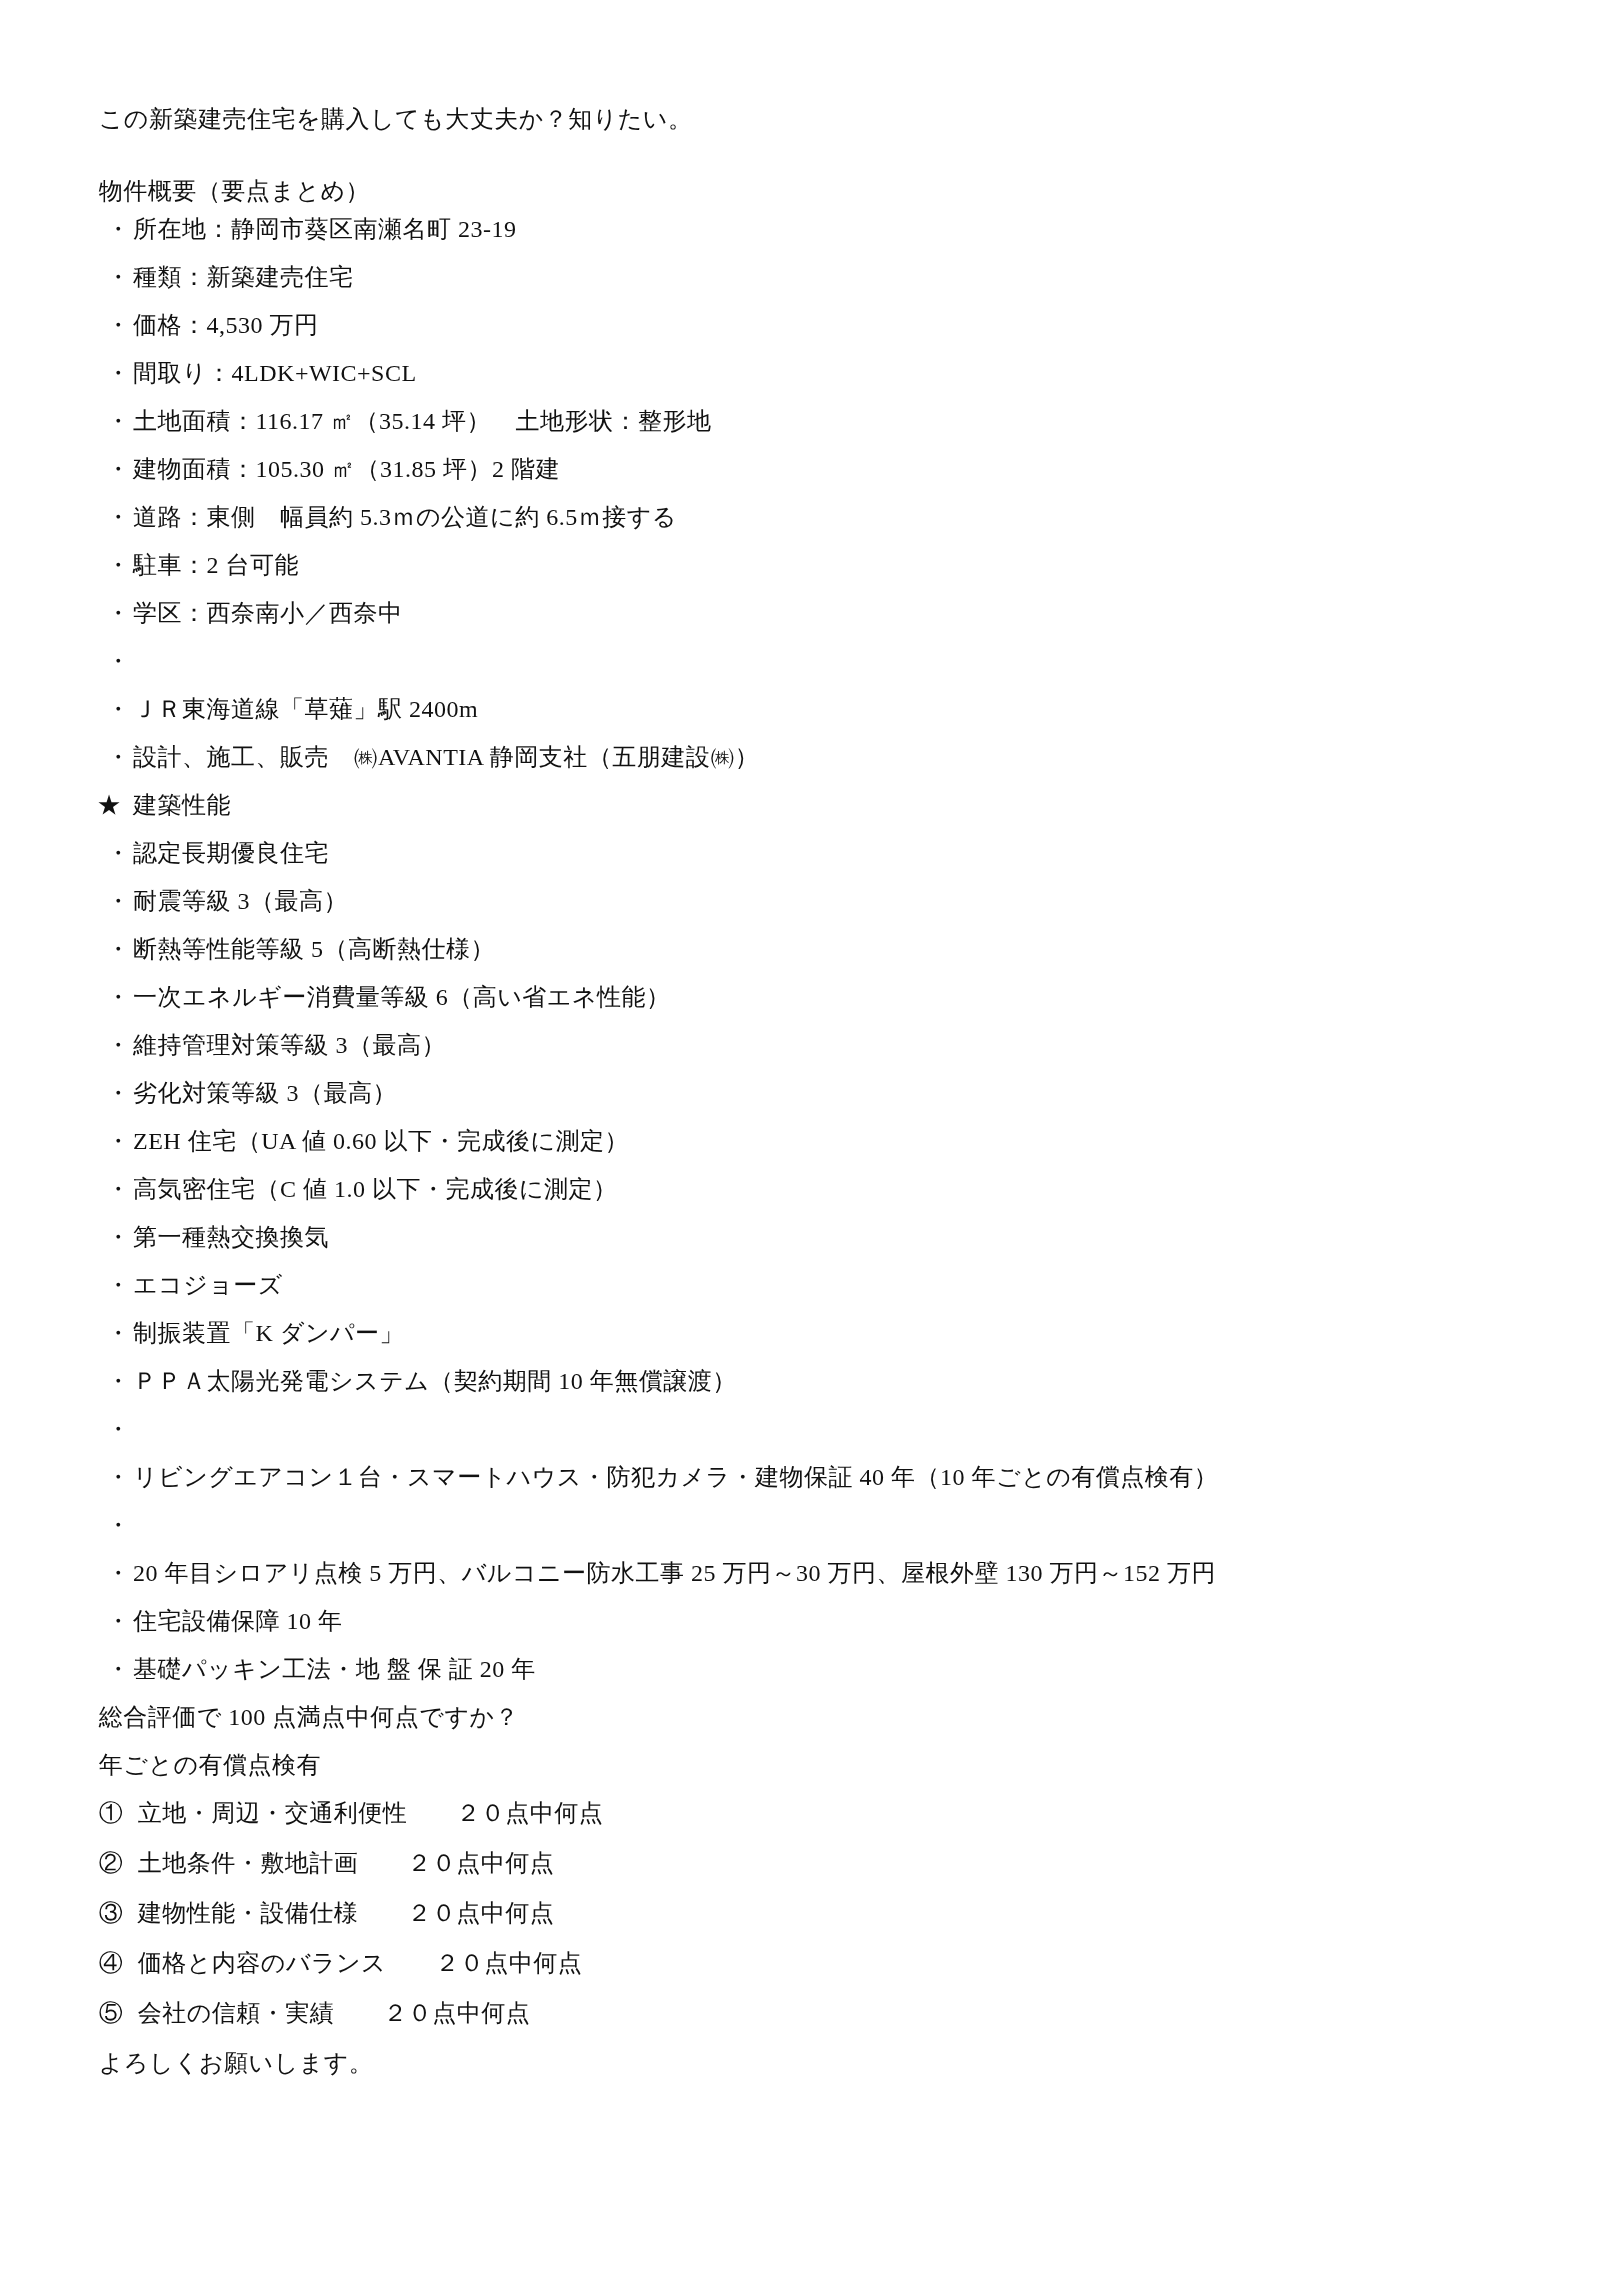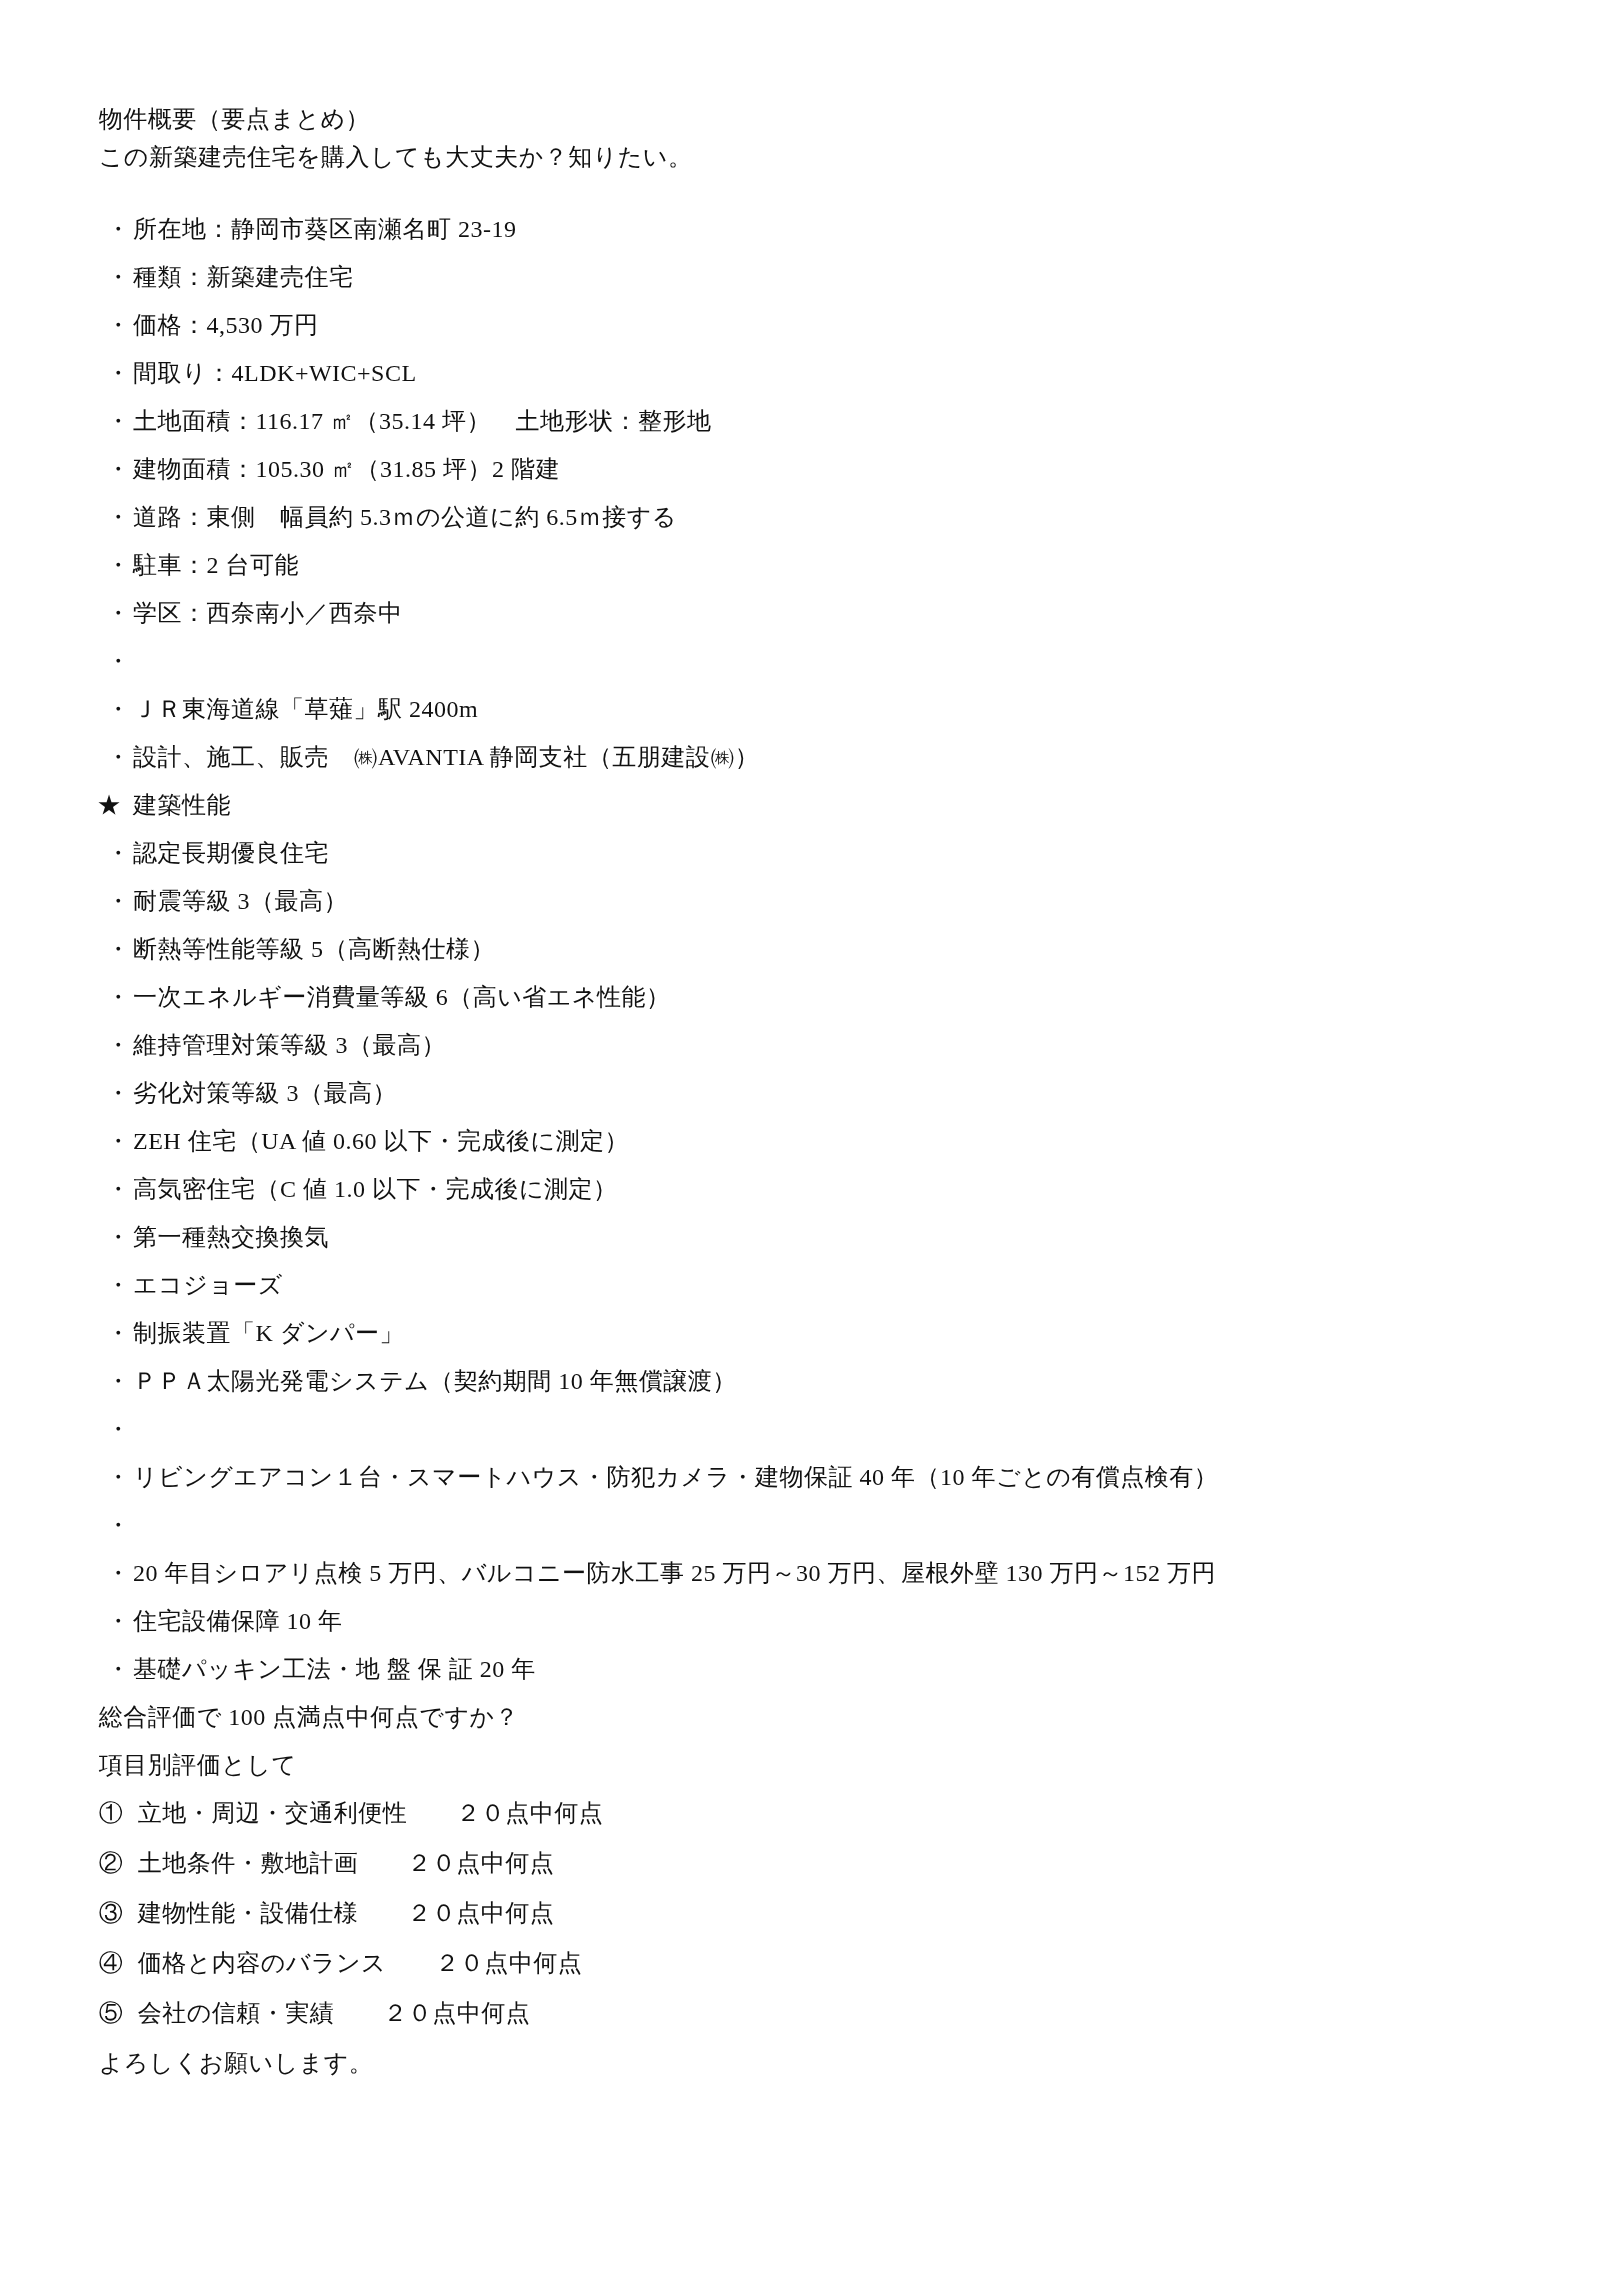--- a/index.html
+++ b/index.html
@@ -92,23 +92,23 @@
     padding-left: 1.8px;
     min-height: 48px;
   }
 </style>
 </head>
 <body>
 
 <div class="page">
   <div class="doc">
 
+    <p class="para lead">この新築建売住宅を購入しても大丈夫か？知りたい。</p>
+
     <p class="para section-title">物件概要（要点まとめ）</p>
-
-    <p class="para lead">この新築建売住宅を購入しても大丈夫か？知りたい。</p>
 
     <ul class="bullets">
       <li>
         <span class="bullet-mark">・</span>
         <span class="bullet-text">所在地：静岡市葵区南瀬名町 23-19</span>
       </li>
       <li>
         <span class="bullet-mark">・</span>
         <span class="bullet-text">種類：新築建売住宅</span>
       </li>
@@ -225,21 +225,21 @@
         <span class="bullet-text">住宅設備保障 10 年</span>
       </li>
       <li>
         <span class="bullet-mark">・</span>
         <span class="bullet-text">基礎パッキン工法・地 盤 保 証 20 年</span>
       </li>
     </ul>
 
     <div class="trailer">
       <p class="para">総合評価で 100 点満点中何点ですか？</p>
-      <p class="para">項目別評価として</p>
+      <p class="para">年ごとの有償点検有</p>
     </div>
 
     <ol class="numbered">
       <li>
         <span class="num-mark">①</span>
         <span class="bullet-text">立地・周辺・交通利便性　　２０点中何点</span>
       </li>
       <li>
         <span class="num-mark">②</span>
         <span class="bullet-text">土地条件・敷地計画　　２０点中何点</span>

